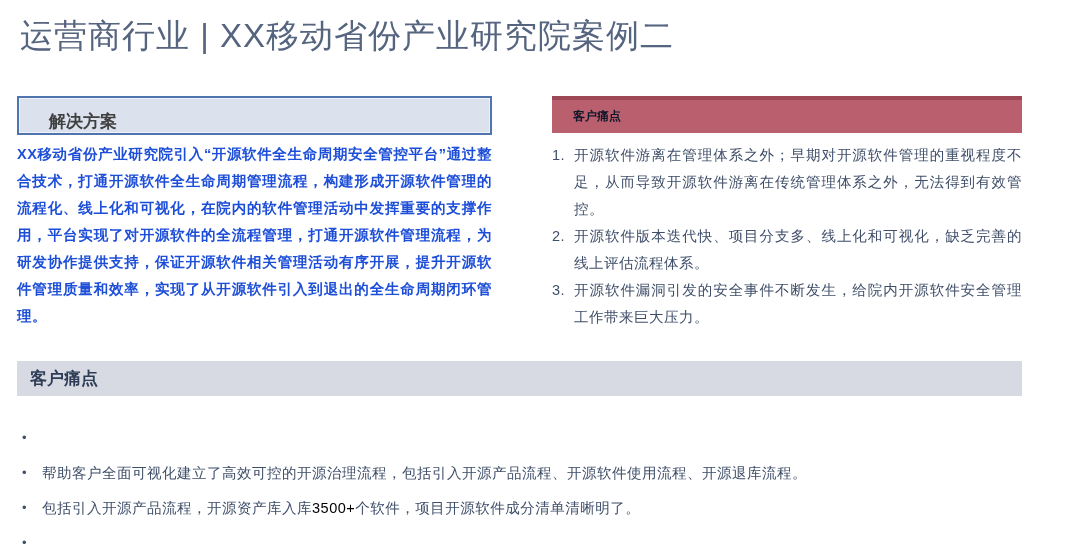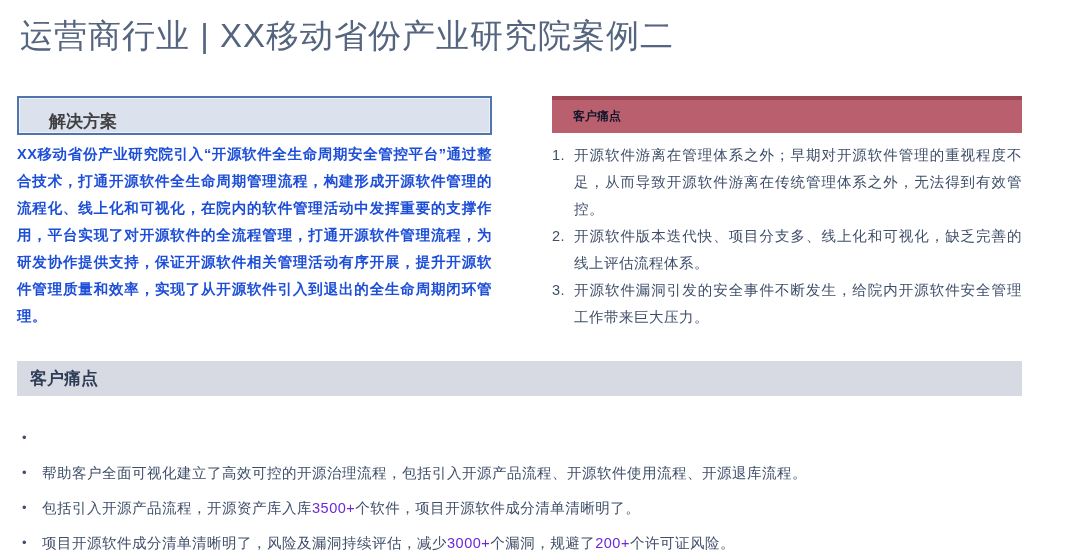--- a/index.html
+++ b/index.html
@@ -98,21 +98,21 @@
   .benefits-list {
     margin: 30px 40px 0 22px; padding: 0;
     list-style: none;
     font-size: 14.5px;
     line-height: 24px;
     color: #3f4e69;
     letter-spacing: 0.5px;
   }
   .benefits-list li { display: flex; align-items: flex-start; margin-bottom: 11px; }
   .benefits-list .dot { flex: 0 0 20px; font-size: 13px; }
-  .benefits-list .hl { color: #6d28d9; }
+  .benefits-list .hl { color: #000000; }
 </style>
 </head>
 <body>
 
 <div class="slide">
 
   <h1 class="page-title">运营商行业 | XX移动省份产业研究院案例二</h1>
 
   <div class="row">
 
@@ -156,17 +156,16 @@
       <li>
         <span class="dot">•</span>
         <span class="txt"><span>帮助客户全面可视化建立了高效可控的开源治理流程，包括引入开源产品流程、开源软件使用流程、开源退库流程。</span></span>
       </li>
       <li>
         <span class="dot">•</span>
         <span class="txt"><span>包括引入开源产品流程，开源资产库入库</span><span class="hl">3500+</span><span>个软件，项目开源软件成分清单清晰明了。</span></span>
       </li>
       <li>
         <span class="dot">•</span>
-        <span class="txt"><span>项目开源软件成分清单清晰明了，风险及漏洞持续评估，减少</span><span class="hl">3000+</span><span>个漏洞，规避了</span><span class="hl">200+</span><span>个许可证风险。</span></span>
       </li>
     </ul>
 
 </div>
 
 </body></html>

